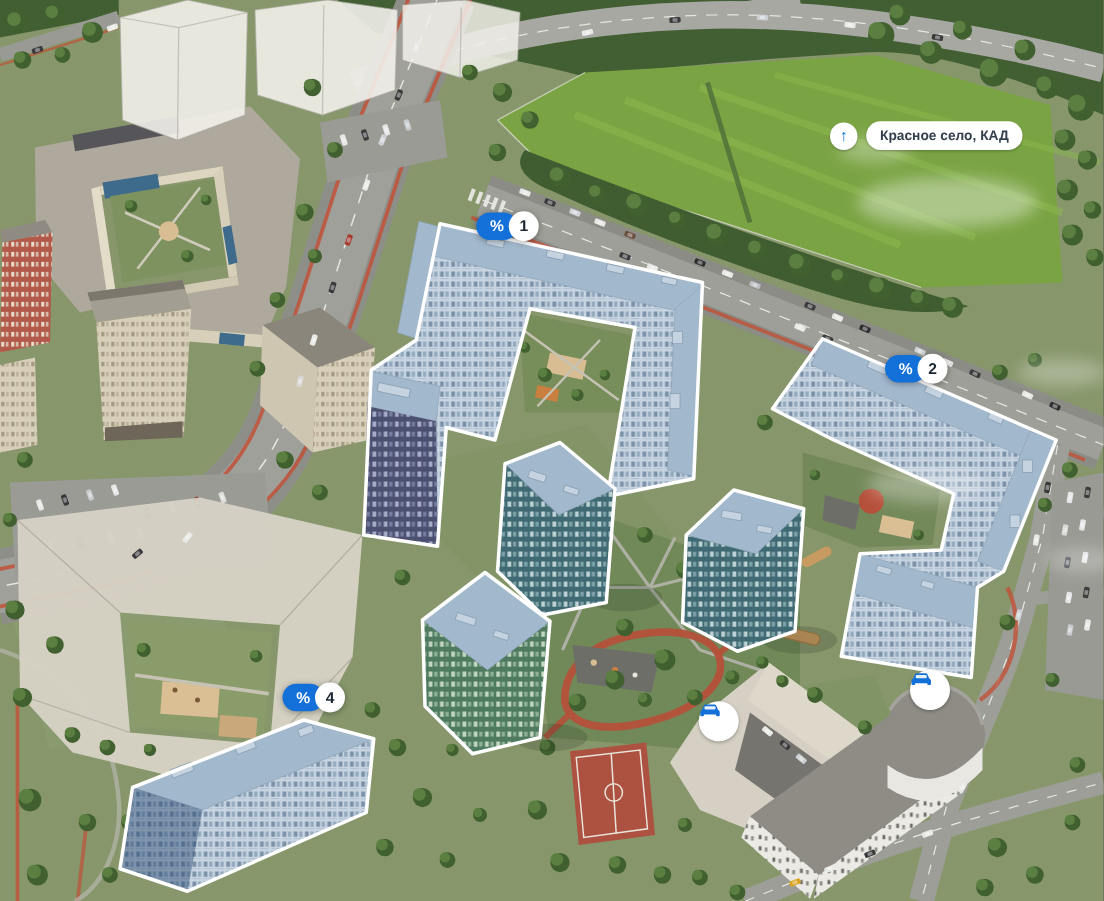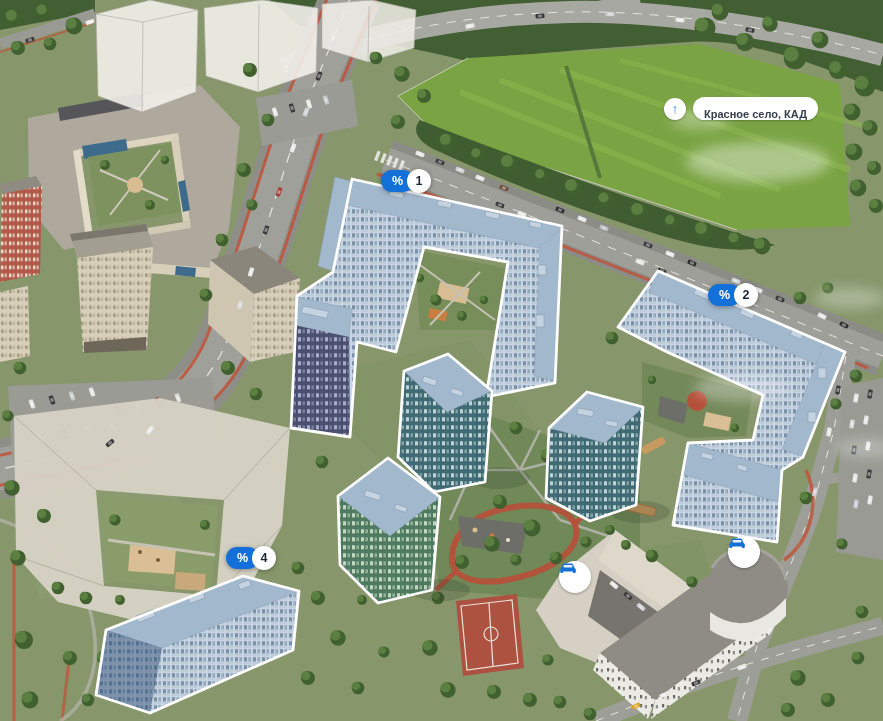--- a/index.html
+++ b/index.html
@@ -17,21 +17,21 @@
         color:#1b2733;display:flex;align-items:center;justify-content:center;
         font-size:12.5px;font-weight:bold;}
   .carpoi{position:absolute;width:32px;height:32px;border-radius:50%;background:#fff;
           box-shadow:0 1px 3px rgba(0,0,0,.3);display:flex;align-items:center;
           justify-content:center;cursor:pointer;}
   .dirwrap{position:absolute;display:flex;align-items:center;gap:7px;}
   .dircircle{width:22px;height:22px;border-radius:50%;background:#fff;color:#1270d8;
              display:flex;align-items:center;justify-content:center;font-size:13px;
              font-weight:bold;box-shadow:0 1px 2px rgba(0,0,0,.25);cursor:pointer;}
   .dirpill{height:23px;border-radius:12px;background:#fff;color:#333f4c;display:flex;
-           align-items:flex-end;padding:0 11px;font-size:11px;font-weight:bold;
+           align-items:center;padding:0 11px;font-size:11px;font-weight:bold;
            box-shadow:0 1px 2px rgba(0,0,0,.25);white-space:nowrap;cursor:pointer;}
 </style>
 </head>
 <body>
 
 <div class="stage">
 
 <svg width="883" height="721" viewBox="0 0 883 721" xmlns="http://www.w3.org/2000/svg">
 <defs>
   <pattern id="winLight" width="9" height="8" patternUnits="userSpaceOnUse">

